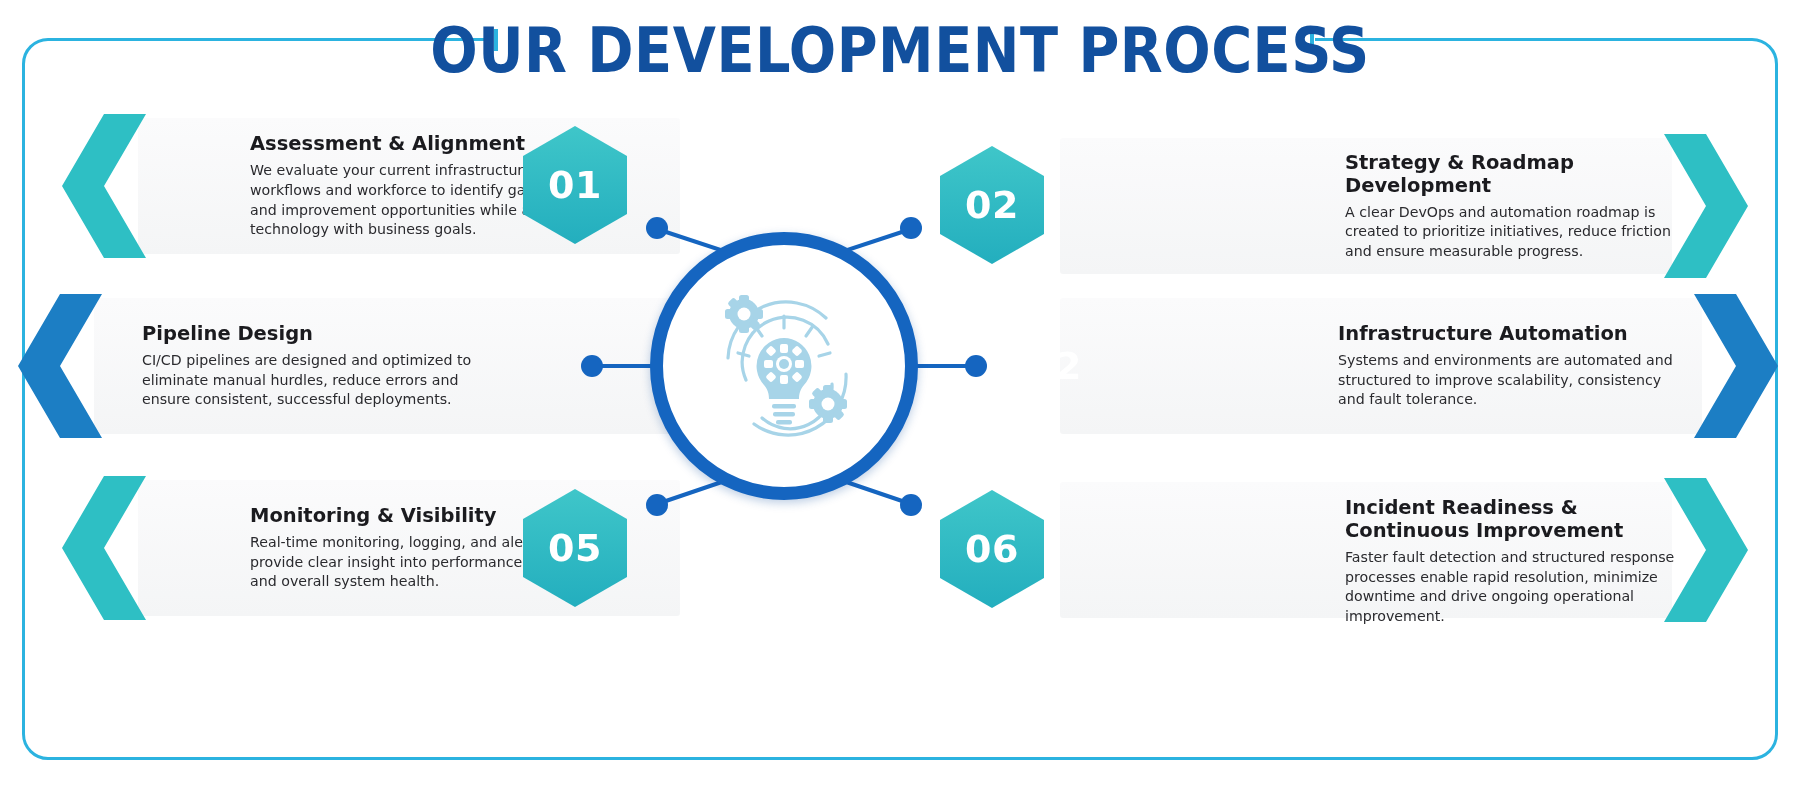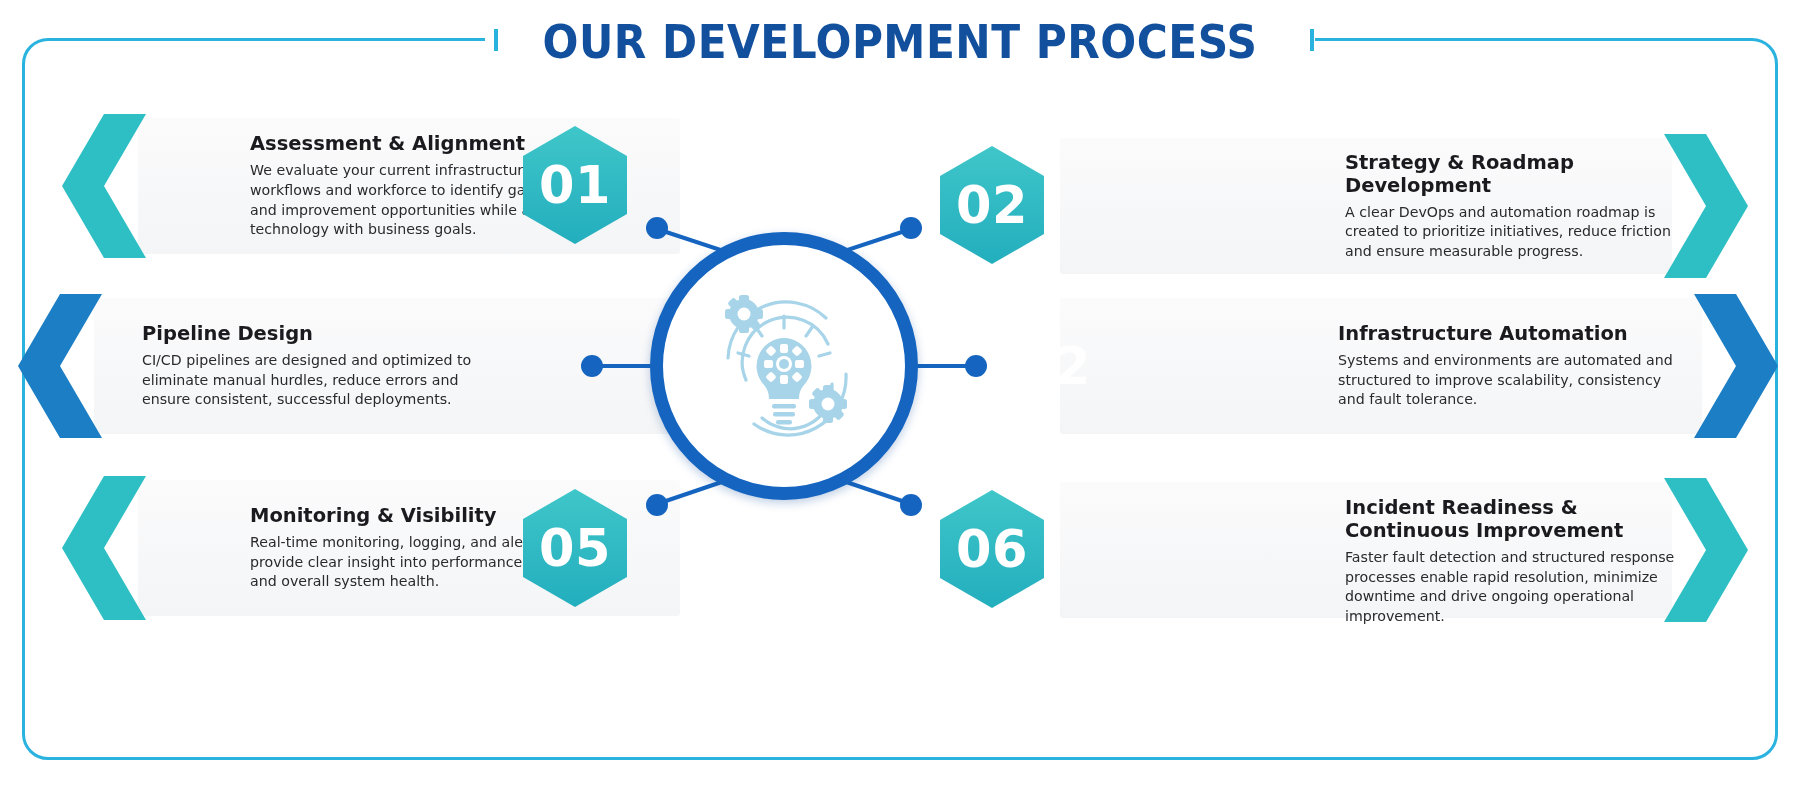--- a/index.html
+++ b/index.html
@@ -40,21 +40,21 @@
   }
   .tick.left  { left: 494px; }
   .tick.right { left: 1310px; }
 
   
   .title {
     position: absolute;
     left: 0; top: 14px;
     width: 1800px;
     text-align: center;
-    font-size: 47px;
+    font-size: 62px;
     font-weight: 700;
     letter-spacing: 0.5px;
     color: #12509E;
     font-family: "DejaVu Sans", sans-serif;
     font-stretch: condensed;
   }
 
   
   .card {
     position: absolute;
@@ -113,21 +113,21 @@
     width: 104px; height: 118px;
     z-index: 6;
   }
   .hex .num {
     position: absolute;
     inset: 0;
     display: flex;
     align-items: center;
     justify-content: center;
     color: #ffffff;
-    font-size: 51px;
+    font-size: 38px;
     font-weight: 700;
     letter-spacing: 0.5px;
     font-family: "DejaVu Sans", sans-serif;
   }
 
   
   .center {
     position: absolute;
     left: 650px; top: 232px;
     width: 268px; height: 268px;

